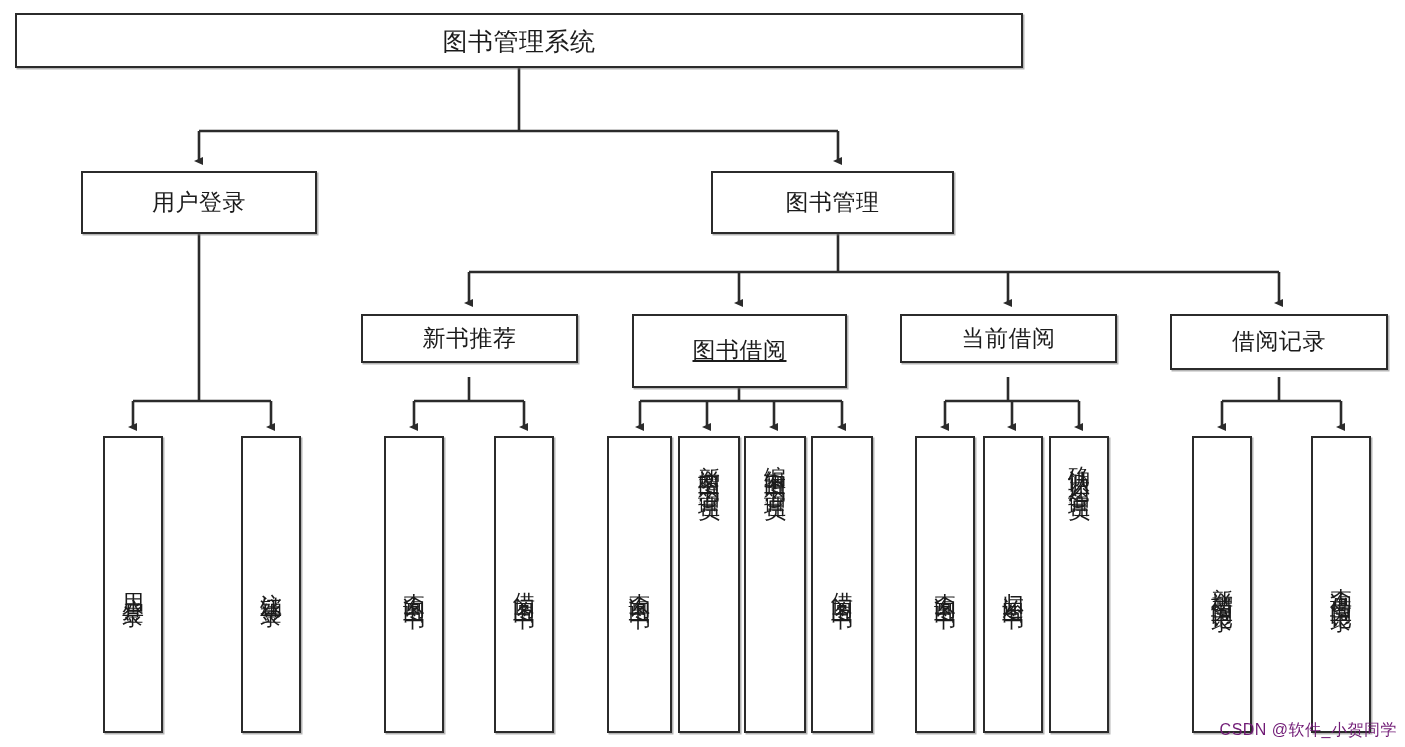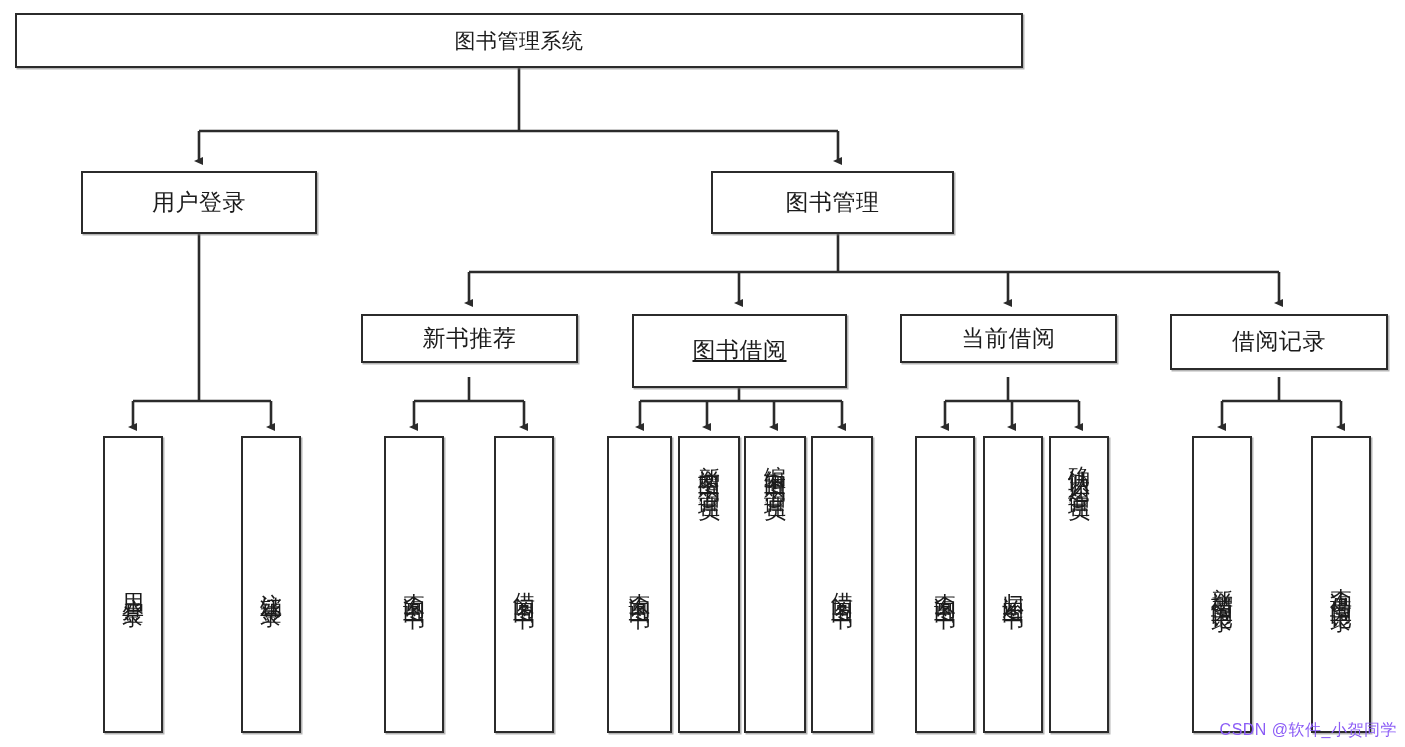--- a/index.html
+++ b/index.html
@@ -41,21 +41,21 @@
     text-align: center;
     line-height: 1.12;
     white-space: nowrap;
   }
   
   .node.horiz .label {
     font-size: 23px;
     letter-spacing: 0.5px;
   }
   .node.root .label {
-    font-size: 21px;
+    font-size: 25px;
   }
   
   .node.vert {
     align-items: flex-start;
     padding-top: 10px;
   }
   .node.vert .label {
     writing-mode: vertical-rl;
     text-orientation: upright;
     font-size: 22px;
@@ -65,21 +65,21 @@
   }
   .node.vert.mid {
     align-items: center;
     padding-top: 0;
   }
   #watermark {
     position: absolute;
     right: 8px;
     bottom: 6px;
     font-size: 16px;
-    color: #8b5cf6;
+    color: #701a75;
     letter-spacing: 0.5px;
     user-select: none;
     white-space: nowrap;
   }
 </style>
 </head>
 <body>
 
 <div id="canvas">
 

